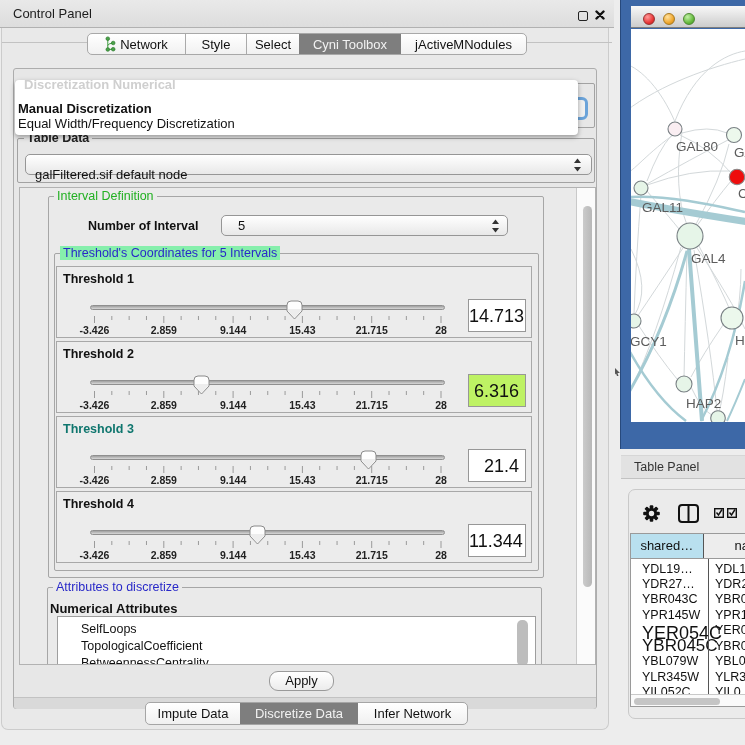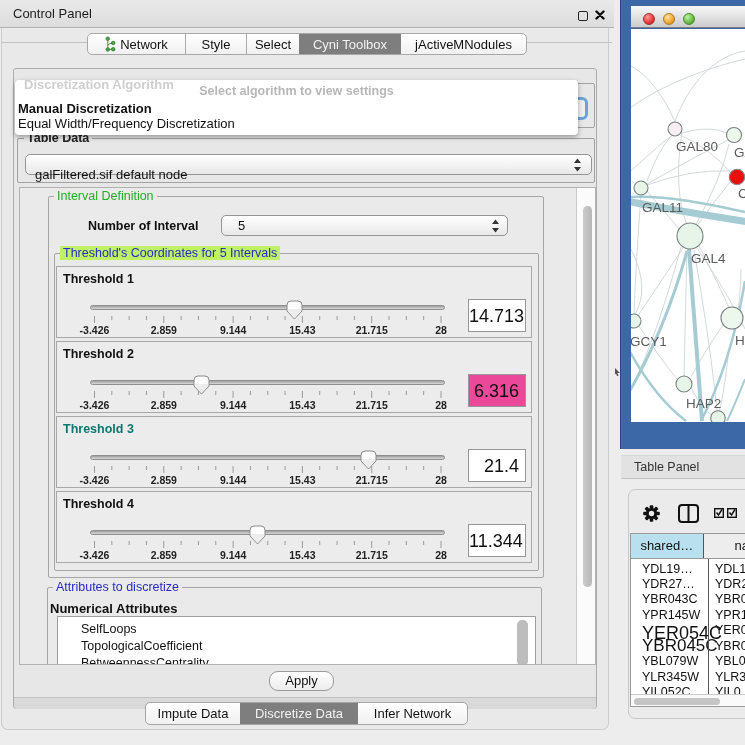--- a/index.html
+++ b/index.html
@@ -67,21 +67,21 @@
     <div class="abs" style="left:34px;top:1px;background:#eaeaea;padding:0 3px;font-size:12.5px;color:#21b021;">Interval Definition</div>
     <div class="abs" style="left:68px;top:31px;font-size:12.5px;font-weight:bold;color:#111;">Number of Interval</div>
     <div class="abs" style="left:201px;top:27px;width:287px;height:21px;background:linear-gradient(#ffffff,#e8e8e8);border:1px solid #969696;border-radius:5px;box-sizing:border-box;">
       <div class="abs" style="left:16px;top:2px;font-size:13px;color:#111;">5</div>
       <svg class="abs" style="left:268px;top:3px;" width="11" height="14" viewBox="0 0 11 14">
         <path d="M5.5 0.5 L9 5 H2 Z" fill="#333"></path>
         <path d="M5.5 13.5 L2 9 H9 Z" fill="#333"></path>
       </svg>
     </div>
     <div class="abs" style="left:34px;top:65px;width:483px;height:316px;border:1px solid #a6a6a6;border-radius:2px;"></div>
-    <div class="abs" style="left:40px;top:58px;background:#bef264;padding:0 3px;font-size:12.5px;color:#2929c8;">Threshold's Coordinates for 5 Intervals</div>
+    <div class="abs" style="left:40px;top:58px;background:#86efac;padding:0 3px;font-size:12.5px;color:#2929c8;">Threshold's Coordinates for 5 Intervals</div>
     <div class="abs" style="left:36px;top:78px;width:476px;height:72px;background:#ececec;border:1px solid #a8a8a8;box-sizing:border-box;"></div>
     <div class="abs" style="left:43px;top:84px;font-size:12.5px;font-weight:bold;color:#111;">Threshold 1</div>
     <div class="abs" style="left:70px;top:117px;width:355px;height:5px;background:linear-gradient(#9f9f9f,#d8d8d8);border:1px solid #8f8f8f;border-radius:3px;box-sizing:border-box;"></div>
     <svg class="abs" style="left:70px;top:128px;" width="380" height="10" viewBox="0 0 380 10">
       <line x1="4.5" y1="0" x2="4.5" y2="7" stroke="#9a9a9a" stroke-width="1"></line>
       <line x1="21.825" y1="0" x2="21.825" y2="4" stroke="#9a9a9a" stroke-width="1"></line>
       <line x1="39.15" y1="0" x2="39.15" y2="4" stroke="#9a9a9a" stroke-width="1"></line>
       <line x1="56.474999999999994" y1="0" x2="56.474999999999994" y2="4" stroke="#9a9a9a" stroke-width="1"></line>
       <line x1="73.8" y1="0" x2="73.8" y2="7" stroke="#9a9a9a" stroke-width="1"></line>
       <line x1="91.125" y1="0" x2="91.125" y2="4" stroke="#9a9a9a" stroke-width="1"></line>
@@ -141,21 +141,21 @@
     <div class="abs" style="left:44.5px;top:211px;width:60px;text-align:center;font-size:10.5px;font-weight:bold;color:#222;">-3.426</div>
     <div class="abs" style="left:113.80000000000001px;top:211px;width:60px;text-align:center;font-size:10.5px;font-weight:bold;color:#222;">2.859</div>
     <div class="abs" style="left:183.1px;top:211px;width:60px;text-align:center;font-size:10.5px;font-weight:bold;color:#222;">9.144</div>
     <div class="abs" style="left:252.39999999999998px;top:211px;width:60px;text-align:center;font-size:10.5px;font-weight:bold;color:#222;">15.43</div>
     <div class="abs" style="left:321.7px;top:211px;width:60px;text-align:center;font-size:10.5px;font-weight:bold;color:#222;">21.715</div>
     <div class="abs" style="left:391px;top:211px;width:60px;text-align:center;font-size:10.5px;font-weight:bold;color:#222;">28</div>
     <svg class="abs" style="left:173.40555px;top:187px;" width="17" height="20" viewBox="0 0 17 20">
       <path d="M1 5 Q1 1 5 1 L12 1 Q16 1 16 5 L16 11 L8.5 19 L1 11 Z" fill="#fdfdfd" stroke="#8a8a8a" stroke-width="1"></path>
       <path d="M2 11 L8.5 18 L15 11 L15 9 L2 9 Z" fill="#ededed" stroke="none"></path>
     </svg>
-    <div class="abs" style="left:448px;top:185.5px;width:58px;height:33.5px;background:#ec4899;border:1px solid #979797;box-sizing:border-box;text-align:right;font-size:18px;color:#111;line-height:32px;padding-right:6px;">6.316</div>
+    <div class="abs" style="left:448px;top:185.5px;width:58px;height:33.5px;background:#bef264;border:1px solid #979797;box-sizing:border-box;text-align:right;font-size:18px;color:#111;line-height:32px;padding-right:6px;">6.316</div>
     <div class="abs" style="left:36px;top:228px;width:476px;height:72px;background:#ececec;border:1px solid #a8a8a8;box-sizing:border-box;"></div>
     <div class="abs" style="left:43px;top:234px;font-size:12.5px;font-weight:bold;color:#0f766e;">Threshold 3</div>
     <div class="abs" style="left:70px;top:267px;width:355px;height:5px;background:linear-gradient(#9f9f9f,#d8d8d8);border:1px solid #8f8f8f;border-radius:3px;box-sizing:border-box;"></div>
     <svg class="abs" style="left:70px;top:278px;" width="380" height="10" viewBox="0 0 380 10">
       <line x1="4.5" y1="0" x2="4.5" y2="7" stroke="#9a9a9a" stroke-width="1"></line>
       <line x1="21.825" y1="0" x2="21.825" y2="4" stroke="#9a9a9a" stroke-width="1"></line>
       <line x1="39.15" y1="0" x2="39.15" y2="4" stroke="#9a9a9a" stroke-width="1"></line>
       <line x1="56.474999999999994" y1="0" x2="56.474999999999994" y2="4" stroke="#9a9a9a" stroke-width="1"></line>
       <line x1="73.8" y1="0" x2="73.8" y2="7" stroke="#9a9a9a" stroke-width="1"></line>
       <line x1="91.125" y1="0" x2="91.125" y2="4" stroke="#9a9a9a" stroke-width="1"></line>
@@ -237,22 +237,21 @@
 
 <div class="abs" style="left:269px;top:671px;width:65px;height:19.5px;background:linear-gradient(#ffffff,#ececec);border:1px solid #9a9a9a;border-radius:9px;box-sizing:border-box;text-align:center;font-size:13px;color:#111;line-height:18px;">Apply</div>
 
 <div class="abs" id="bottabs" style="left:145px;top:702px;width:323px;height:23px;background:linear-gradient(#ffffff,#f0f0f0);border:1px solid #a5a5a5;border-radius:5px;box-sizing:border-box;overflow:hidden;display:flex;font-size:13px;color:#111;">
   <div style="width:94px;display:flex;align-items:center;justify-content:center;">Impute Data</div>
   <div style="width:118px;display:flex;align-items:center;justify-content:center;background:#7e7e7e;color:#f2f2f2;">Discretize Data</div>
   <div style="flex:1;display:flex;align-items:center;justify-content:center;">Infer Network</div>
 </div>
 
 <div class="abs" id="popup" style="left:15px;top:80px;width:563px;height:55px;background:#ffffff;border-radius:4px;box-shadow:0 2px 5px rgba(0,0,0,.35);">
-  <div class="abs" style="left:9px;top:-3px;font-size:13px;font-weight:bold;color:#cfcfcf;">Discretization Algorithm</div>
-  <div class="abs" style="left:0;top:4px;width:563px;text-align:center;font-size:12.5px;font-weight:bold;color:#b7b7b7;">Select algorithm to view settings</div>
+  <div class="abs" style="left:9px;top:-3px;font-size:13px;font-weight:bold;color:#cfcfcf;">Discretization Numerical</div>
   <div class="abs" style="left:3px;top:21px;font-size:13px;font-weight:bold;color:#111;">Manual Discretization</div>
   <div class="abs" style="left:3px;top:36px;font-size:13px;color:#111;">Equal Width/Frequency Discretization</div>
 </div>
 
 <div class="abs" id="netwin" style="left:620px;top:0;width:125px;height:449px;background:#3d68a7;border-left:1.5px solid #27497c;box-sizing:border-box;"></div>
 <div class="abs" id="nettitle" style="left:631px;top:6px;width:114px;height:22px;background:linear-gradient(#f8f8f8,#cccccc);border-bottom:1px solid #7d7d7d;box-sizing:border-box;">
   <div class="abs" style="left:11.5px;top:6.5px;width:10.5px;height:10.5px;border-radius:50%;background:radial-gradient(circle at 35% 30%,#ff9a9a,#e93838 60%,#b31515);border:0.5px solid #983333;"></div>
   <div class="abs" style="left:31.5px;top:6.5px;width:10.5px;height:10.5px;border-radius:50%;background:radial-gradient(circle at 35% 30%,#ffe2a0,#f0a830 60%,#c07d10);border:0.5px solid #a87b22;"></div>
   <div class="abs" style="left:51.5px;top:6.5px;width:10.5px;height:10.5px;border-radius:50%;background:radial-gradient(circle at 35% 30%,#c2f0a8,#67bb3f 60%,#3d8c22);border:0.5px solid #4e8833;"></div>
 </div>

